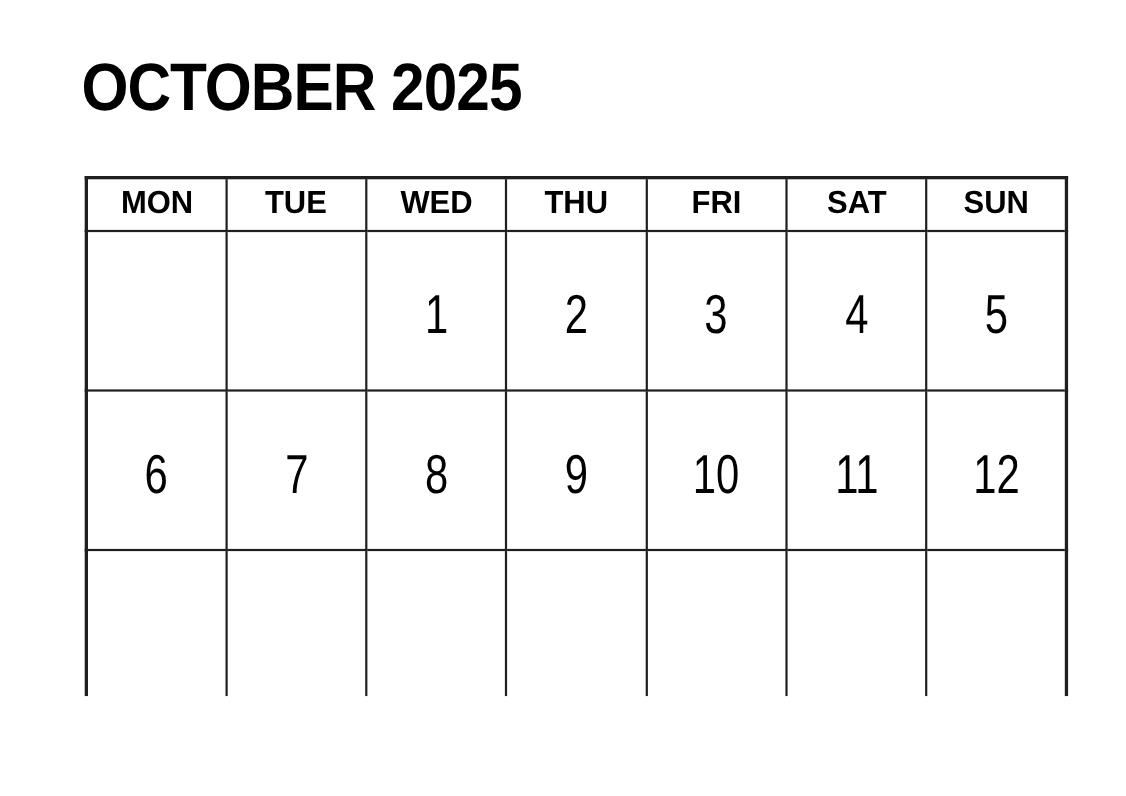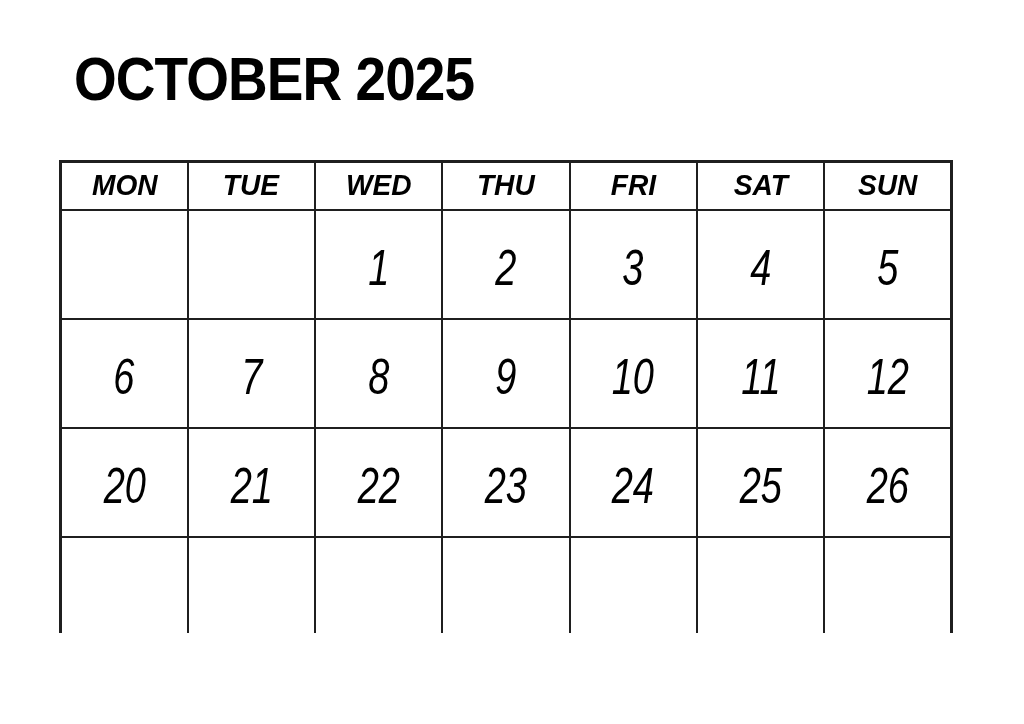--- a/index.html
+++ b/index.html
@@ -31,29 +31,28 @@
     line-height: 1.05;
     font-weight: 700;
     letter-spacing: -1px;
     color: var(--text);
     white-space: nowrap;
     transform: scaleX(0.9);
     transform-origin: left center;
   }
   table.cal {
     position: absolute;
-    left: 59px;
+    left: 77px;
     top: 160px;
     width: 894px;
     height: 487px;
     border-collapse: collapse;
     table-layout: fixed;
     border: 3px solid var(--border);
     background: var(--background);
-    font-style: italic;
   }
   table.cal th, table.cal td {
     border: 2px solid var(--border);
     padding: 0;
     text-align: center;
     vertical-align: middle;
     background: var(--background);
   }
   table.cal thead tr { height: 48px; }
   table.cal tbody tr { height: 73px; }
@@ -115,29 +114,20 @@
         <tr>
           <td><span class="day-label">6</span></td>
           <td><span class="day-label">7</span></td>
           <td><span class="day-label">8</span></td>
           <td><span class="day-label">9</span></td>
           <td><span class="day-label">10</span></td>
           <td><span class="day-label">11</span></td>
           <td><span class="day-label">12</span></td>
         </tr>
         <tr>
-          <td><span class="day-label">20</span></td>
-          <td><span class="day-label">21</span></td>
-          <td><span class="day-label">22</span></td>
-          <td><span class="day-label">23</span></td>
-          <td><span class="day-label">24</span></td>
-          <td><span class="day-label">25</span></td>
-          <td><span class="day-label">26</span></td>
-        </tr>
-        <tr>
           <td><span class="day-label"></span></td>
           <td><span class="day-label"></span></td>
           <td><span class="day-label"></span></td>
           <td><span class="day-label"></span></td>
           <td><span class="day-label"></span></td>
           <td><span class="day-label"></span></td>
           <td><span class="day-label"></span></td>
         </tr>
       </tbody>
   </table>

